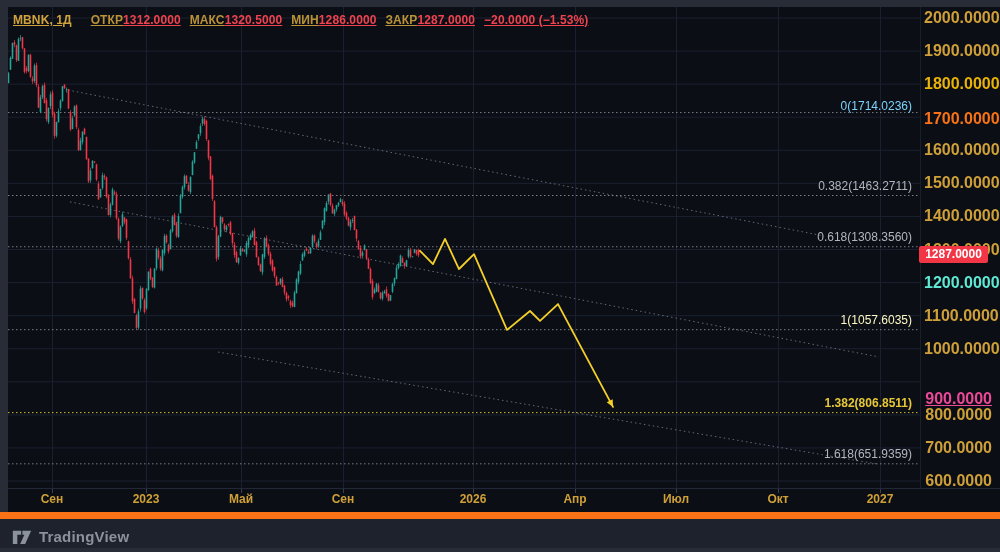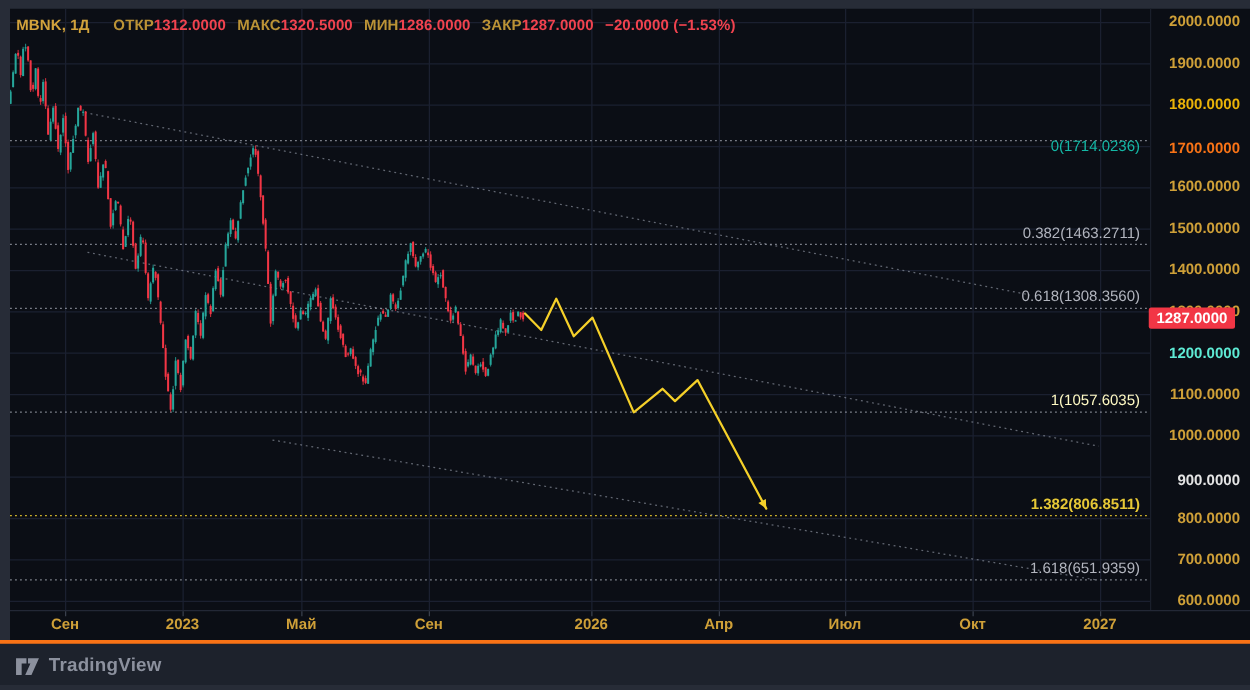--- a/index.html
+++ b/index.html
@@ -4,36 +4,36 @@
 <style>
   html,body{margin:0;padding:0;background:#14161d;}
   .stage{position:relative;width:1000px;height:552px;background:#272c37;overflow:hidden;
          font-family:"Liberation Sans",sans-serif;-webkit-font-smoothing:antialiased;}
   .panel{position:absolute;left:8px;top:7px;width:992px;height:505px;background:#0b0e15;}
   .sep-h{position:absolute;left:8px;top:488px;width:992px;height:1px;background:#232836;z-index:2;}
   .sep-v{position:absolute;left:920px;top:7px;width:1px;height:481px;background:#1a1f2b;z-index:2;}
   svg.plot{position:absolute;left:0;top:0;z-index:1;pointer-events:none;}
   .legend{position:absolute;left:13px;top:13px;z-index:3;font-size:12px;font-weight:600;
           white-space:nowrap;letter-spacing:.1px;}
-  .legend span{display:inline-block;}
+  .legend span{display:inline-block;text-decoration:underline;}
   .lg-sym{margin-right:10px;}
   .lg-lbl{margin-left:9px;}
   .lg-chg{margin-left:9px;}
   .price-axis{position:absolute;left:921px;top:7px;width:79px;height:481px;z-index:3;}
-  .ptick{position:absolute;left:3px;width:68px;text-align:right;font-size:12px;font-weight:600;line-height:13px;}
+  .ptick{position:absolute;left:3px;width:68px;text-align:right;font-size:16px;font-weight:600;line-height:13px;}
   .badge{position:absolute;left:919px;top:246px;width:69px;height:17px;z-index:4;border-radius:2px;
          font-size:12px;font-weight:700;text-align:center;line-height:17px;}
   .time-axis{position:absolute;left:8px;top:489px;width:810px;height:23px;z-index:3;}
   .ttick{position:absolute;top:3px;width:72px;margin-left:-36px;text-align:center;font-size:12px;font-weight:600;}
   .ttick.year{font-weight:700;}
   .tmark{position:absolute;top:0;width:1px;height:4px;background:#3a404d;}
   .fib-label{position:absolute;right:88px;z-index:3;font-size:12px;font-weight:500;white-space:nowrap;}
   .fib-label.yellow{font-weight:700;}
   .bottom-bar{position:absolute;left:0;top:512px;width:1000px;height:36px;background:#1d222c;
-              border-top:3px solid #f97316;box-sizing:border-box;z-index:5;}
+              border-top:7px solid #f97316;box-sizing:border-box;z-index:5;}
   .watermark{position:absolute;left:12px;top:9px;display:flex;align-items:center;gap:7px;}
   .watermark span{font-size:15px;font-weight:700;letter-spacing:.2px;}
 </style>
 </head>
 <body>
 
 <div class="stage" style="background: rgb(39, 44, 55);">
   <div class="panel" style="background: rgb(11, 14, 21);"></div>
   <div class="sep-h"></div>
   <div class="sep-v"></div>
@@ -512,21 +512,21 @@
       <div class="ptick" style="top: 37.0714px; color: rgb(207, 160, 56);">1900.0000</div>
       <div class="ptick" style="top: 70.1429px; color: #eab308;">1800.0000</div>
       <div class="ptick" style="top: 105px; color: #f97316;">1700.0000</div>
       <div class="ptick" style="top: 136.286px; color: rgb(207, 160, 56);">1600.0000</div>
       <div class="ptick" style="top: 169.357px; color: rgb(207, 160, 56);">1500.0000</div>
       <div class="ptick" style="top: 202.429px; color: rgb(207, 160, 56);">1400.0000</div>
       <div class="ptick" style="top: 235.5px; color: rgb(207, 160, 56);">1300.0000</div>
       <div class="ptick" style="top: 268.571px; color: #5eead4;">1200.0000</div>
       <div class="ptick" style="top: 301.643px; color: rgb(207, 160, 56);">1100.0000</div>
       <div class="ptick" style="top: 334.714px; color: rgb(207, 160, 56);">1000.0000</div>
-      <div class="ptick" style="top: 371px; color: #e5e5e5;">900.0000</div>
+      <div class="ptick" style="top: 385px; color: #ec4899; text-decoration: underline;">900.0000</div>
       <div class="ptick" style="top: 400.857px; color: rgb(207, 160, 56);">800.0000</div>
       <div class="ptick" style="top: 433.929px; color: rgb(207, 160, 56);">700.0000</div>
       <div class="ptick" style="top: 467px; color: rgb(207, 160, 56);">600.0000</div>
     </div>
   <div class="time-axis" id="time-axis">
       <div class="tmark" style="left: 44px; background: rgb(58, 64, 77);"></div>
       <div class="ttick" style="left: 44px; color: rgb(207, 160, 56);">Сен</div>
       <div class="tmark" style="left: 138px; background: rgb(58, 64, 77);"></div>
       <div class="ttick year" style="left: 138px; color: rgb(207, 160, 56);">2023</div>
       <div class="tmark" style="left: 233px; background: rgb(58, 64, 77);"></div>
@@ -538,21 +538,21 @@
       <div class="tmark" style="left: 567px; background: rgb(58, 64, 77);"></div>
       <div class="ttick" style="left: 567px; color: rgb(207, 160, 56);">Апр</div>
       <div class="tmark" style="left: 668px; background: rgb(58, 64, 77);"></div>
       <div class="ttick" style="left: 668px; color: rgb(207, 160, 56);">Июл</div>
       <div class="tmark" style="left: 770px; background: rgb(58, 64, 77);"></div>
       <div class="ttick" style="left: 770px; color: rgb(207, 160, 56);">Окт</div>
       <div class="tmark" style="left: 872px; background: rgb(58, 64, 77);"></div>
       <div class="ttick year" style="left: 872px; color: rgb(207, 160, 56);">2027</div>
     </div>
   <div id="fib-layer">
-      <div class="fib-label" style="top: 110px; color: #14b8a6; padding-left: 27px;">0(1714.0236)</div>
+      <div class="fib-label" style="top: 99px; color: #7dd3fc; padding-left: 27px;">0(1714.0236)</div>
       <div class="fib-label" style="top: 178.504px; color: rgb(178, 181, 190);">0.382(1463.2711)</div>
       <div class="fib-label" style="top: 229.737px; color: rgb(178, 181, 190);">0.618(1308.3560)</div>
       <div class="fib-label" style="top: 312.664px; color: #fef9c3;">1(1057.6035)</div>
       <div class="fib-label yellow" style="top: 395.591px; color: rgb(230, 200, 54);">1.382(806.8511)</div>
       <div class="fib-label" style="top: 446.824px; color: rgb(178, 181, 190);">1.618(651.9359)</div>
     </div>
 
   <div class="badge" style="background: rgb(242, 54, 69); color: rgb(255, 255, 255);">1287.0000</div>
 
   <div class="bottom-bar" style="background: rgb(29, 34, 44);">

